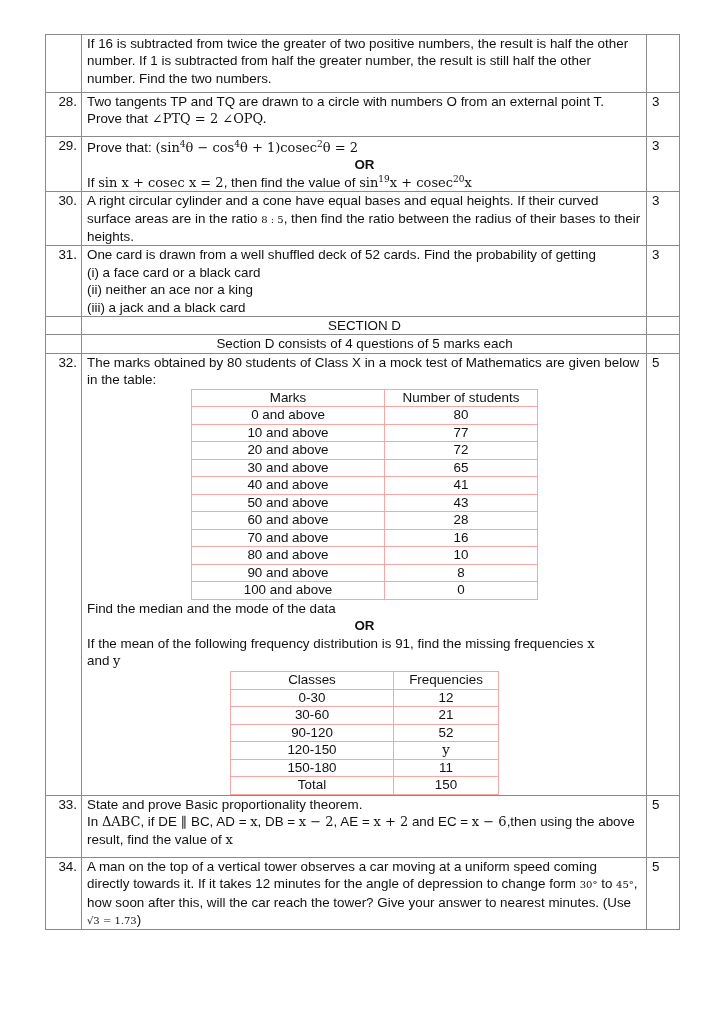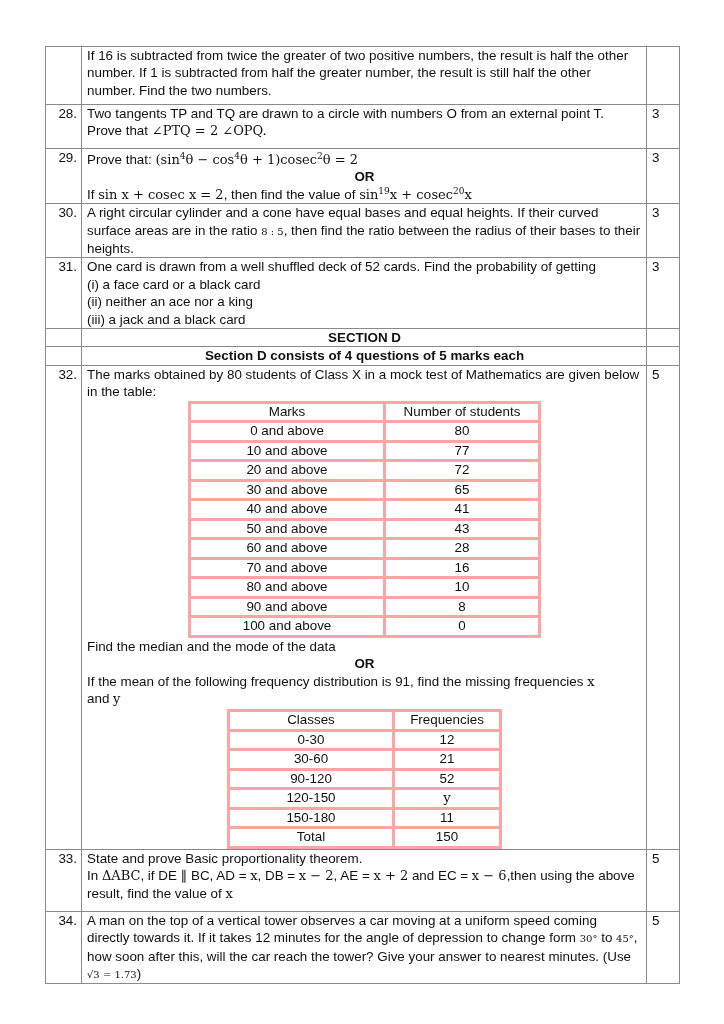--- a/index.html
+++ b/index.html
@@ -1,31 +1,31 @@
 <!DOCTYPE html>
 <html><head>
   <meta charset="utf-8">
   <style>
     html, body { margin: 0; padding: 0; background: #ffffff; }
     body { width: 724px; height: 1024px; position: relative; overflow: hidden;
            font-family: "Liberation Sans", sans-serif; color: #111; }
-    .page { position: absolute; left: 45px; top: 46px; width: 635px; }
+    .page { position: absolute; left: 45px; top: 34px; width: 635px; }
     table.main { border-collapse: collapse; width: 635px; table-layout: fixed; }
     table.main td { border: 1px solid #8a8a8a; vertical-align: top; font-size: 13.4px;
                     line-height: 17.4px; padding: 0 4px 0 5px; }
     td.num { width: 26px; text-align: right; padding-right: 4px !important; }
     td.marks { width: 23px; padding-left: 5px !important; }
     .math { font-family: "DejaVu Serif", serif; font-size: 13px; }
     .mathup { font-family: "DejaVu Serif", serif; font-size: 10px; }
     .or { text-align: center; font-weight: bold; }
     .center { text-align: center; }
-    .bold { font-weight: bold; }
+    .bold { font-weight: normal; }
     sup { font-size: 9px; line-height: 0; }
     table.inner { border-collapse: collapse; margin: 0 auto; font-size: 13.4px; }
-    table.inner td { border: 3px solid #fca5a5; text-align: center; padding: 0; line-height: 16.5px; }
+    table.inner td { border: 1px solid #fca5a5; text-align: center; padding: 0; line-height: 16.5px; }
     .t1 td:first-child { width: 192px; }
     .t1 td:last-child { width: 152px; }
     .t2 td:first-child { width: 162px; text-align: center; }
     .t2 td:last-child { width: 104px; }
     .r1 { height: 58px; }
     .r28 { height: 44px; }
   </style>
 </head>
 <body>
 

